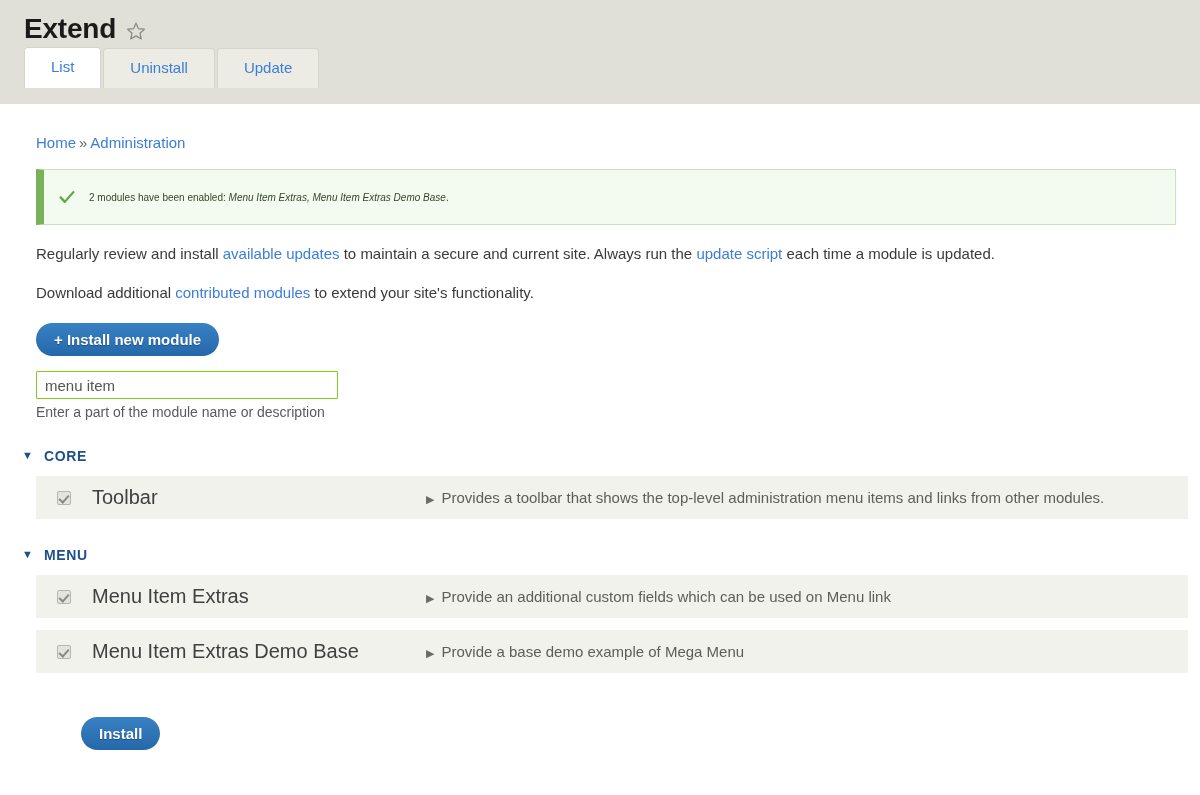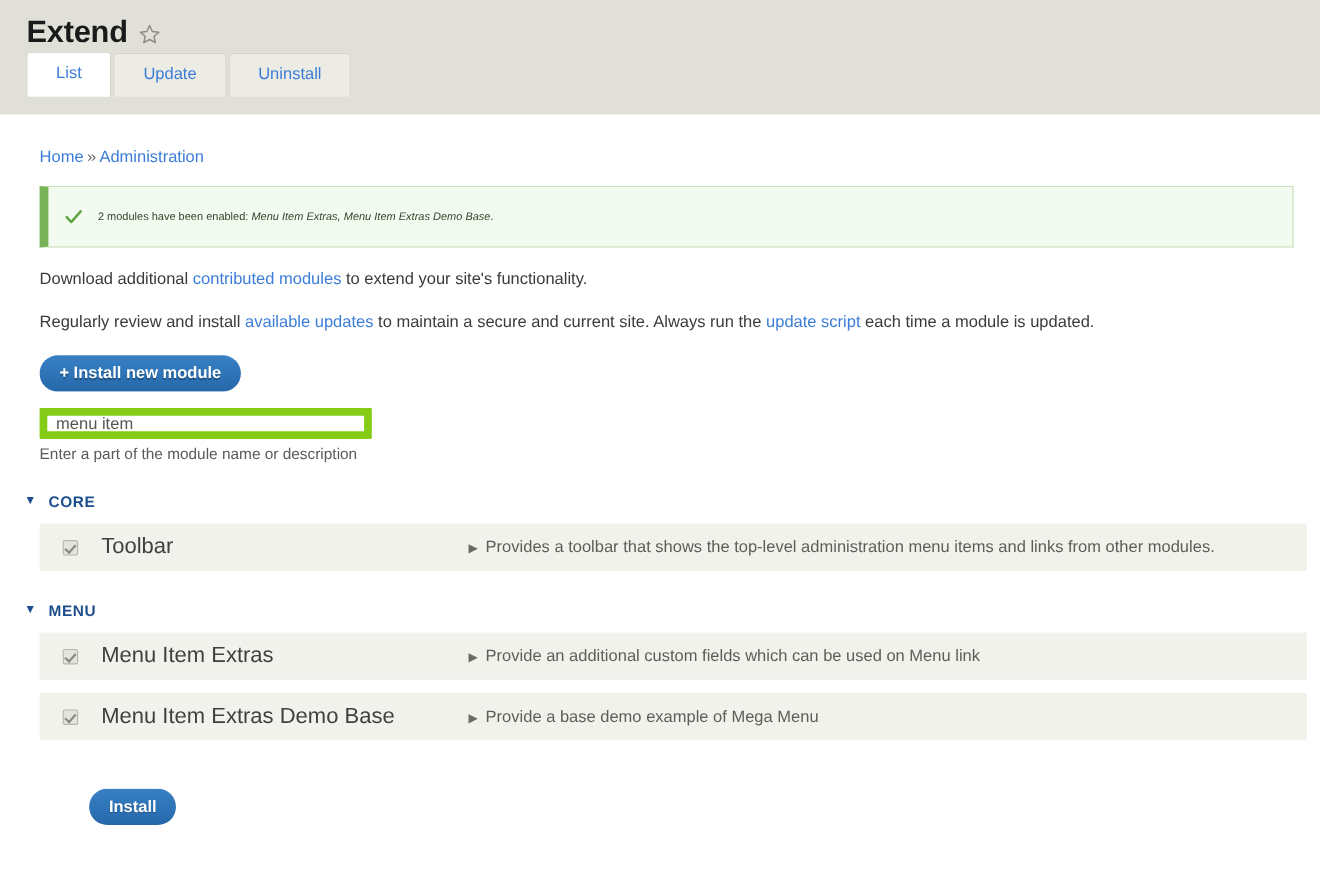--- a/index.html
+++ b/index.html
@@ -150,21 +150,21 @@
     font-family: "Liberation Sans", sans-serif;
   }
   .install-new-wrap { padding: 20px 0 0 24px; }
   .install-submit-wrap { padding: 44px 0 0 28px; margin-left: 41px; }
 
   
   .filter-wrap { padding: 15px 0 0 24px; }
   .filter-input {
     width: 302px;
     height: 28px;
-    border: 7px solid #84cc16;
+    border: 1px solid #84cc16;
     background: #ffffff;
     padding: 4px 8px;
     font-size: 15px;
     color: #555;
     font-family: "Liberation Sans", sans-serif;
     border-radius: 1px;
   }
   .filter-desc {
     margin: 5px 0 0 0;
     font-size: 14px;
@@ -254,43 +254,43 @@
     <div class="page-title">Extend</div>
     <span class="star-icon">
       <svg width="20" height="20" viewBox="0 0 24 24" fill="none" stroke="#8c8c80" stroke-width="1.6" stroke-linejoin="round">
         <polygon points="12,2.6 15,9.2 22,9.9 16.8,14.6 18.3,21.4 12,17.9 5.7,21.4 7.2,14.6 2,9.9 9,9.2"></polygon>
       </svg>
     </span>
   </div>
 
   <div class="tabs">
     <div class="tab active">List</div>
+    <div class="tab">Uninstall</div>
     <div class="tab">Update</div>
-    <div class="tab">Uninstall</div>
   </div>
 </div>
 
 <div class="content">
 
   <div class="breadcrumb">
     <a href="#">Home</a><span class="sep">»</span><a href="#">Administration</a>
   </div>
 
   <div class="status-message">
     <span class="check-icon">
       <svg width="18" height="18" viewBox="0 0 24 24" fill="none" stroke="#5fa544" stroke-width="3" stroke-linecap="round" stroke-linejoin="round">
         <polyline points="3.5,12.5 9,18.5 20.5,5.5"></polyline>
       </svg>
     </span>
     <span class="status-text"><span>2 modules have been enabled: </span><em>Menu Item Extras, Menu Item Extras Demo Base</em><span>.</span></span>
   </div>
 
   <div class="intro">
+    <p><span>Regularly review and install </span><a href="#" class="inline-link">available updates</a><span> to maintain a secure and current site. Always run the </span><a href="#" class="inline-link">update script</a><span> each time a module is updated.</span></p>
     <p><span>Download additional </span><a href="#" class="inline-link">contributed modules</a><span> to extend your site's functionality.</span></p>
-    <p><span>Regularly review and install </span><a href="#" class="inline-link">available updates</a><span> to maintain a secure and current site. Always run the </span><a href="#" class="inline-link">update script</a><span> each time a module is updated.</span></p>
   </div>
 
   <div class="install-new-wrap">
     <button class="btn-primary">+ Install new module</button>
   </div>
 
   <div class="filter-wrap">
     <input class="filter-input" type="text" value="menu item" style="">
     <p class="filter-desc">Enter a part of the module name or description</p>
   </div>

